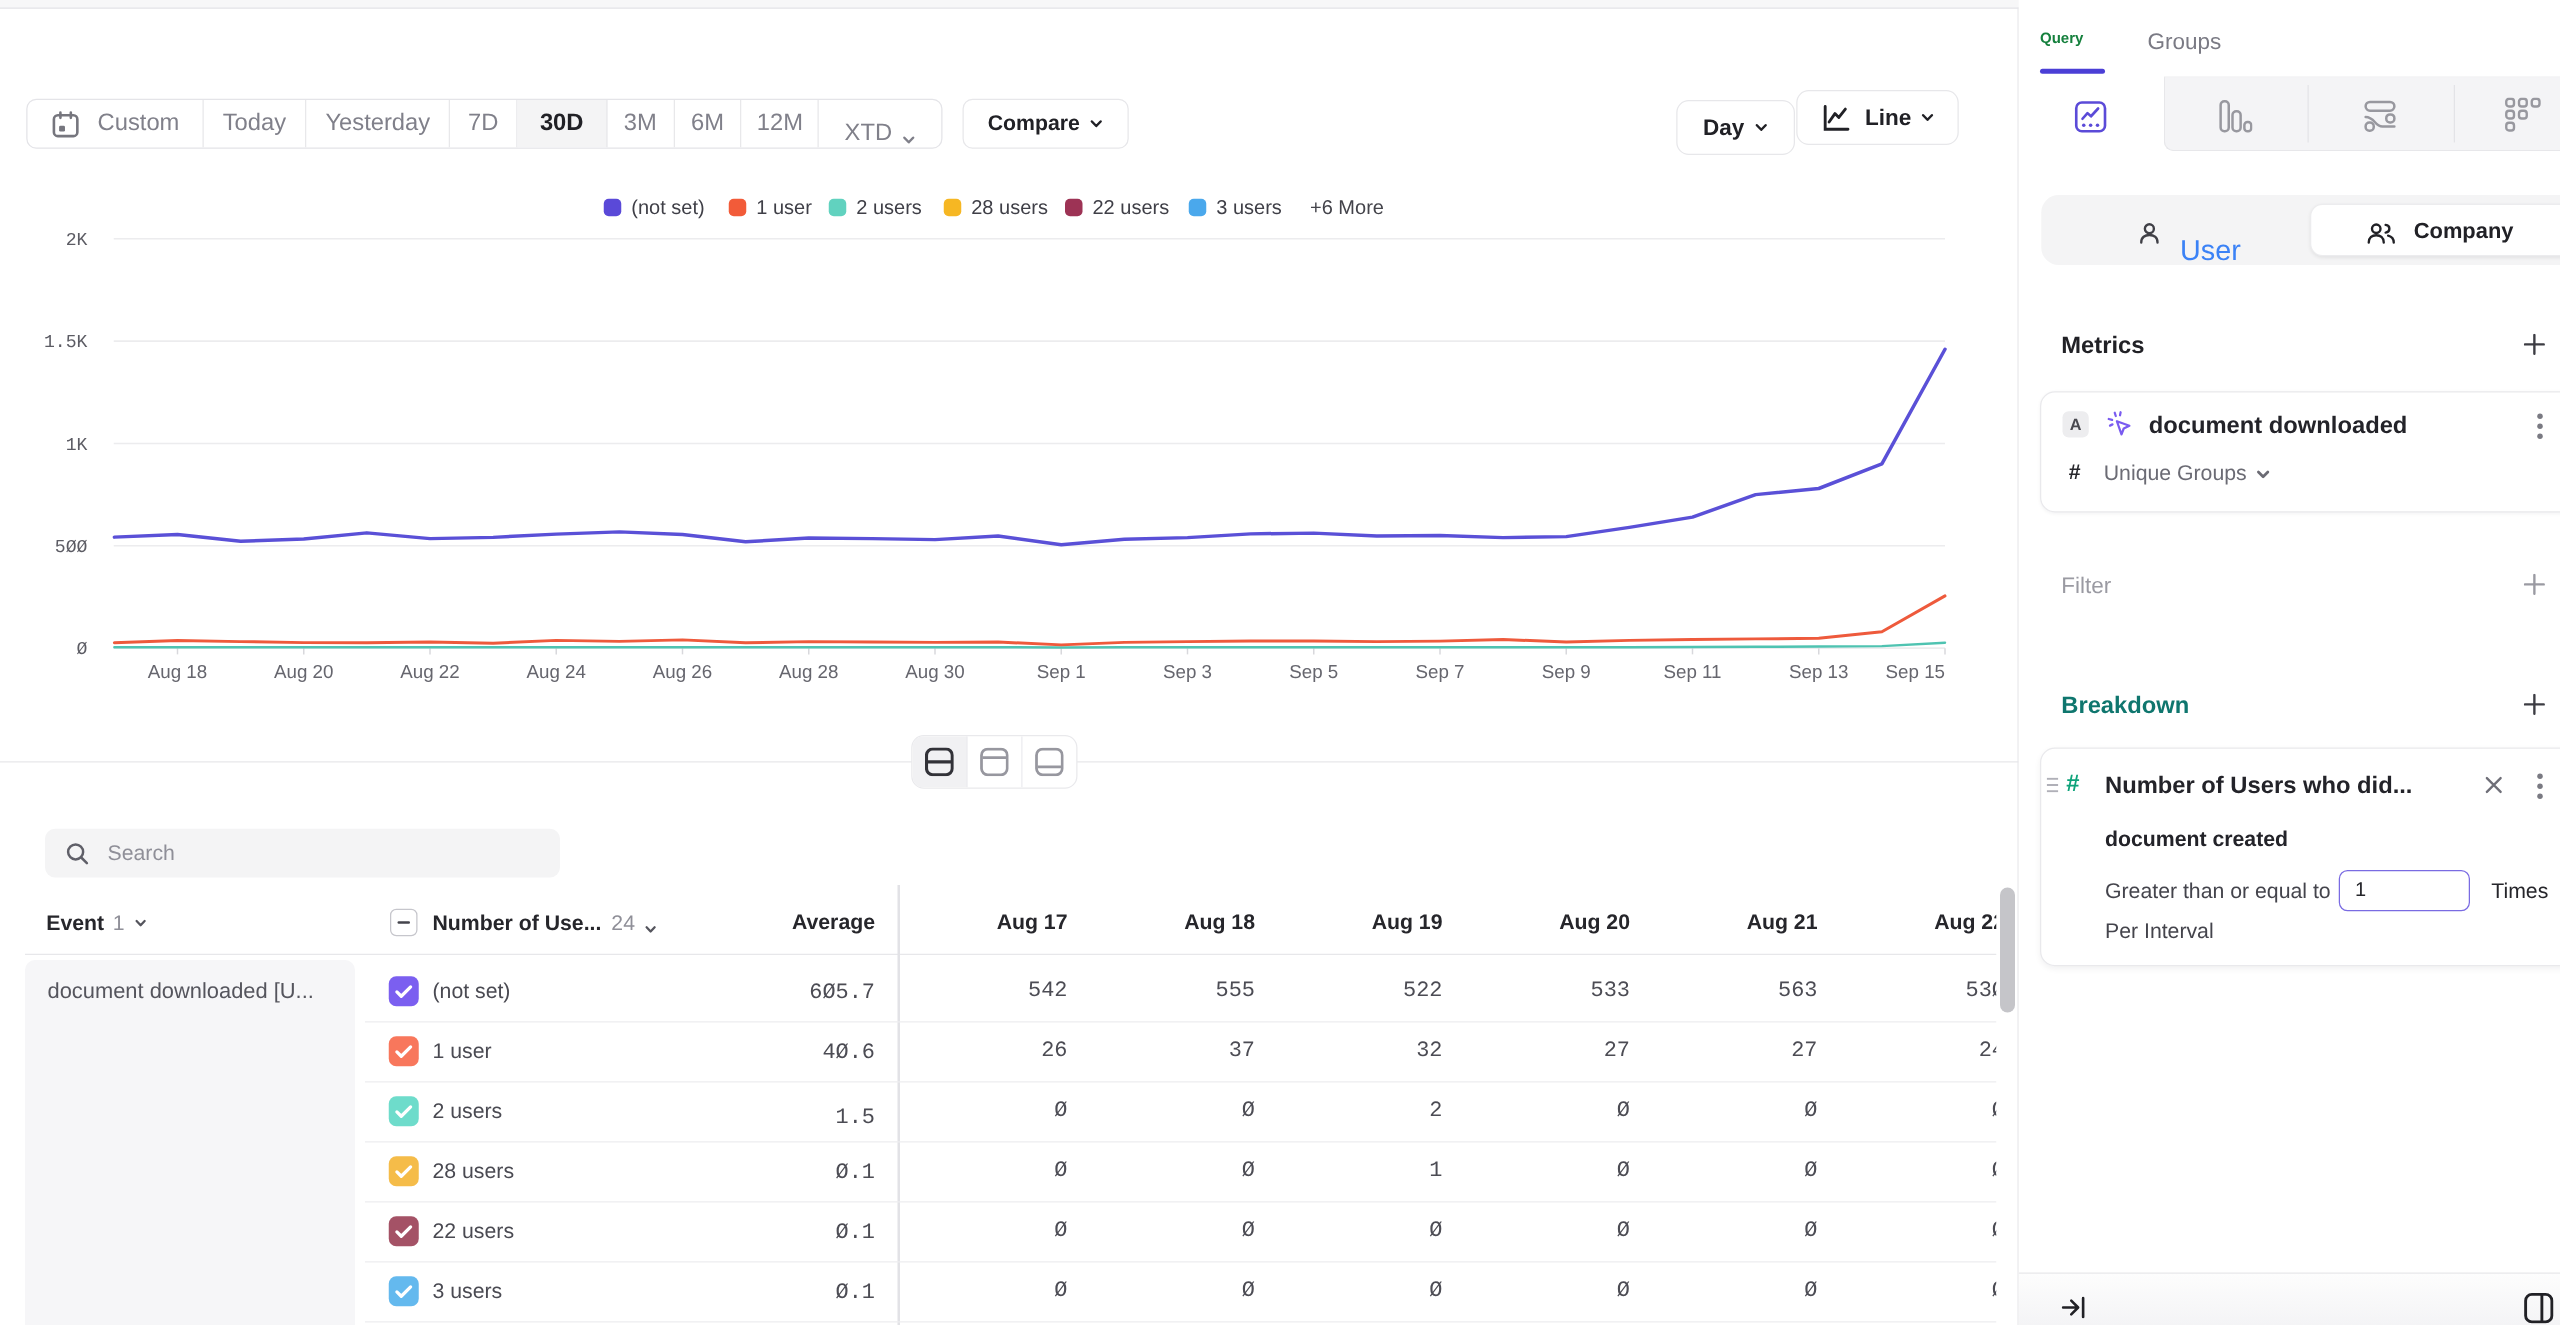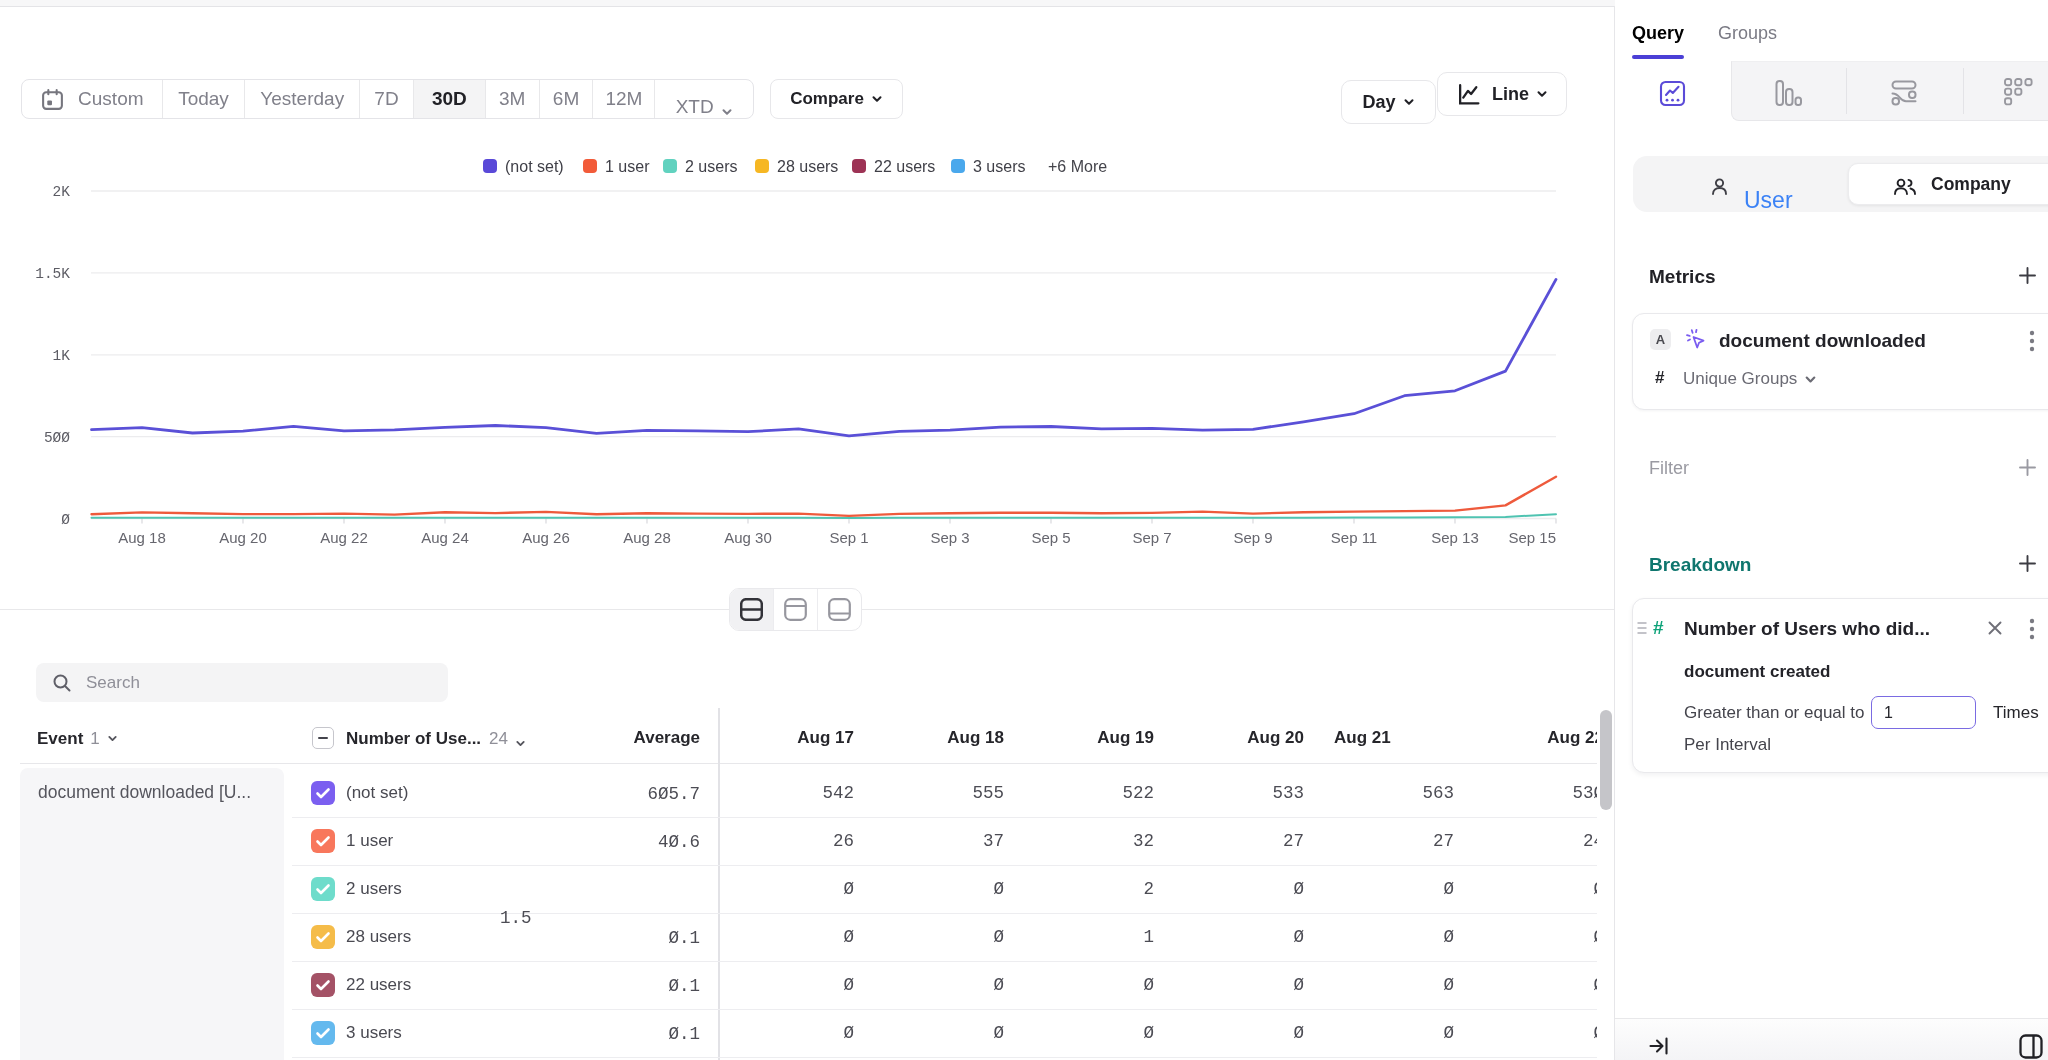--- a/index.html
+++ b/index.html
@@ -166,42 +166,42 @@
 <div class="abs mono" style="left:500px;top:784px;width:200px;text-align:right;font-size:17.5px;color:#4c4c54">6Ø5.7</div>
 <div class="abs" style="left:311px;top:829px;width:24px;height:24px;border-radius:6px;background:#f8775c"><svg width="24" height="24" viewBox="0 0 24 24" fill="none">
       <path d="M6.5 12.5 L10 16 L17.5 8.5" stroke="#fff" stroke-width="2.6" stroke-linecap="round" stroke-linejoin="round"></path>
     </svg></div>
 <div class="abs" style="left:346px;top:831px;font-size:17px;color:#4a4a52">1 user</div>
 <div class="abs mono" style="left:500px;top:832px;width:200px;text-align:right;font-size:17.5px;color:#4c4c54">4Ø.6</div>
 <div class="abs" style="left:311px;top:877px;width:24px;height:24px;border-radius:6px;background:#6edccb"><svg width="24" height="24" viewBox="0 0 24 24" fill="none">
       <path d="M6.5 12.5 L10 16 L17.5 8.5" stroke="#fff" stroke-width="2.6" stroke-linecap="round" stroke-linejoin="round"></path>
     </svg></div>
 <div class="abs" style="left:346px;top:879px;font-size:17px;color:#4a4a52">2 users</div>
-<div class="abs mono" style="left:500px;top:908px;width:200px;font-size:17.5px;color:#4c4c54">1.5</div>
+<div class="abs mono" style="left:500px;top:884px;width:200px;text-align:right;font-size:17.5px;color:#4c4c54">1.5</div>
 <div class="abs" style="left:311px;top:925px;width:24px;height:24px;border-radius:6px;background:#f5bc49"><svg width="24" height="24" viewBox="0 0 24 24" fill="none">
       <path d="M6.5 12.5 L10 16 L17.5 8.5" stroke="#fff" stroke-width="2.6" stroke-linecap="round" stroke-linejoin="round"></path>
     </svg></div>
 <div class="abs" style="left:346px;top:927px;font-size:17px;color:#4a4a52">28 users</div>
 <div class="abs mono" style="left:500px;top:928px;width:200px;text-align:right;font-size:17.5px;color:#4c4c54">Ø.1</div>
 <div class="abs" style="left:311px;top:973px;width:24px;height:24px;border-radius:6px;background:#a45266"><svg width="24" height="24" viewBox="0 0 24 24" fill="none">
       <path d="M6.5 12.5 L10 16 L17.5 8.5" stroke="#fff" stroke-width="2.6" stroke-linecap="round" stroke-linejoin="round"></path>
     </svg></div>
 <div class="abs" style="left:346px;top:975px;font-size:17px;color:#4a4a52">22 users</div>
 <div class="abs mono" style="left:500px;top:976px;width:200px;text-align:right;font-size:17.5px;color:#4c4c54">Ø.1</div>
 <div class="abs" style="left:311px;top:1021px;width:24px;height:24px;border-radius:6px;background:#64b9ee"><svg width="24" height="24" viewBox="0 0 24 24" fill="none">
       <path d="M6.5 12.5 L10 16 L17.5 8.5" stroke="#fff" stroke-width="2.6" stroke-linecap="round" stroke-linejoin="round"></path>
     </svg></div>
 <div class="abs" style="left:346px;top:1023px;font-size:17px;color:#4a4a52">3 users</div>
 <div class="abs mono" style="left:500px;top:1024px;width:200px;text-align:right;font-size:17.5px;color:#4c4c54">Ø.1</div>
 <div class="abs" style="left:719px;top:700px;width:878px;height:360px;overflow:hidden">
     <div class="abs" style="left:15px;top:28px;width:120px;text-align:right;font-size:17px;color:#26262b;font-weight:700">Aug 17</div>
     <div class="abs" style="left:165px;top:28px;width:120px;text-align:right;font-size:17px;color:#26262b;font-weight:700">Aug 18</div>
     <div class="abs" style="left:315px;top:28px;width:120px;text-align:right;font-size:17px;color:#26262b;font-weight:700">Aug 19</div>
     <div class="abs" style="left:465px;top:28px;width:120px;text-align:right;font-size:17px;color:#26262b;font-weight:700">Aug 20</div>
-    <div class="abs" style="left:615px;top:28px;width:120px;font-size:17px;color:#26262b;font-weight:700">Aug 21</div>
+    <div class="abs" style="left:615px;top:28px;width:120px;text-align:right;font-size:17px;color:#26262b;font-weight:700">Aug 21</div>
     <div class="abs" style="left:765px;top:28px;width:120px;text-align:right;font-size:17px;color:#26262b;font-weight:700">Aug 22</div>
     <div class="abs mono" style="left:15px;top:83px;width:120px;text-align:right;font-size:17.5px;color:#4c4c54">542</div>
     <div class="abs mono" style="left:165px;top:83px;width:120px;text-align:right;font-size:17.5px;color:#4c4c54">555</div>
     <div class="abs mono" style="left:315px;top:83px;width:120px;text-align:right;font-size:17.5px;color:#4c4c54">522</div>
     <div class="abs mono" style="left:465px;top:83px;width:120px;text-align:right;font-size:17.5px;color:#4c4c54">533</div>
     <div class="abs mono" style="left:615px;top:83px;width:120px;text-align:right;font-size:17.5px;color:#4c4c54">563</div>
     <div class="abs mono" style="left:765px;top:83px;width:120px;text-align:right;font-size:17.5px;color:#4c4c54">53Ø</div>
     <div class="abs mono" style="left:15px;top:131px;width:120px;text-align:right;font-size:17.5px;color:#4c4c54">26</div>
     <div class="abs mono" style="left:165px;top:131px;width:120px;text-align:right;font-size:17.5px;color:#4c4c54">37</div>
     <div class="abs mono" style="left:315px;top:131px;width:120px;text-align:right;font-size:17.5px;color:#4c4c54">32</div>
@@ -229,21 +229,21 @@
     <div class="abs mono" style="left:15px;top:323px;width:120px;text-align:right;font-size:17.5px;color:#4c4c54">Ø</div>
     <div class="abs mono" style="left:165px;top:323px;width:120px;text-align:right;font-size:17.5px;color:#4c4c54">Ø</div>
     <div class="abs mono" style="left:315px;top:323px;width:120px;text-align:right;font-size:17.5px;color:#4c4c54">Ø</div>
     <div class="abs mono" style="left:465px;top:323px;width:120px;text-align:right;font-size:17.5px;color:#4c4c54">Ø</div>
     <div class="abs mono" style="left:615px;top:323px;width:120px;text-align:right;font-size:17.5px;color:#4c4c54">Ø</div>
     <div class="abs mono" style="left:765px;top:323px;width:120px;text-align:right;font-size:17.5px;color:#4c4c54">Ø</div>
   </div>
 <div class="abs" style="left:1600px;top:710px;width:12px;height:100px;border-radius:6px;background:#c5c5c9"></div>
 <div class="abs" style="left:1614px;top:6px;width:1px;height:1054px;background:#e6e6e9"></div>
 <div class="abs" style="left:1615px;top:0;width:433px;height:1060px;overflow:hidden;background:#fff">
-    <div class="abs" style="left:17px;top:23px;font-size:18px;font-weight:700;color:#000000">Query</div>
+    <div class="abs" style="left:17px;top:23px;font-size:12px;font-weight:700;color:#15803d">Query</div>
     <div class="abs" style="left:103px;top:23px;font-size:18px;color:#7a7a84">Groups</div>
     <div class="abs" style="left:17px;top:55px;width:52px;height:4px;border-radius:2px;background:#4b3fd6"></div>
     <div class="abs" style="left:116px;top:61px;width:354px;height:60px;background:#f4f4f6;border-bottom:1px solid #e7e7ea;border-top:1px solid #efeff1;border-left:1px solid #e7e7ea;border-radius:0 0 0 8px;box-sizing:border-box"></div>
     <div class="abs" style="left:231px;top:68px;width:1px;height:46px;background:#e3e3e7"></div>
     <div class="abs" style="left:348px;top:68px;width:1px;height:46px;background:#e3e3e7"></div>
     <svg class="abs" style="left:44px;top:80px" width="27" height="27" viewBox="0 0 27 27" fill="none">
 <rect x="2" y="2" width="23" height="23" rx="4.5" stroke="#5b4bd8" stroke-width="2.1"></rect>
 <path d="M7 15 L11 10.5 L13.8 13 L19.5 6.8" stroke="#5b4bd8" stroke-width="2.1" stroke-linecap="round" stroke-linejoin="round"></path>
 <circle cx="8" cy="20.2" r="1.4" fill="#5b4bd8"></circle>
       <circle cx="13.5" cy="20.2" r="1.4" fill="#5b4bd8"></circle>

